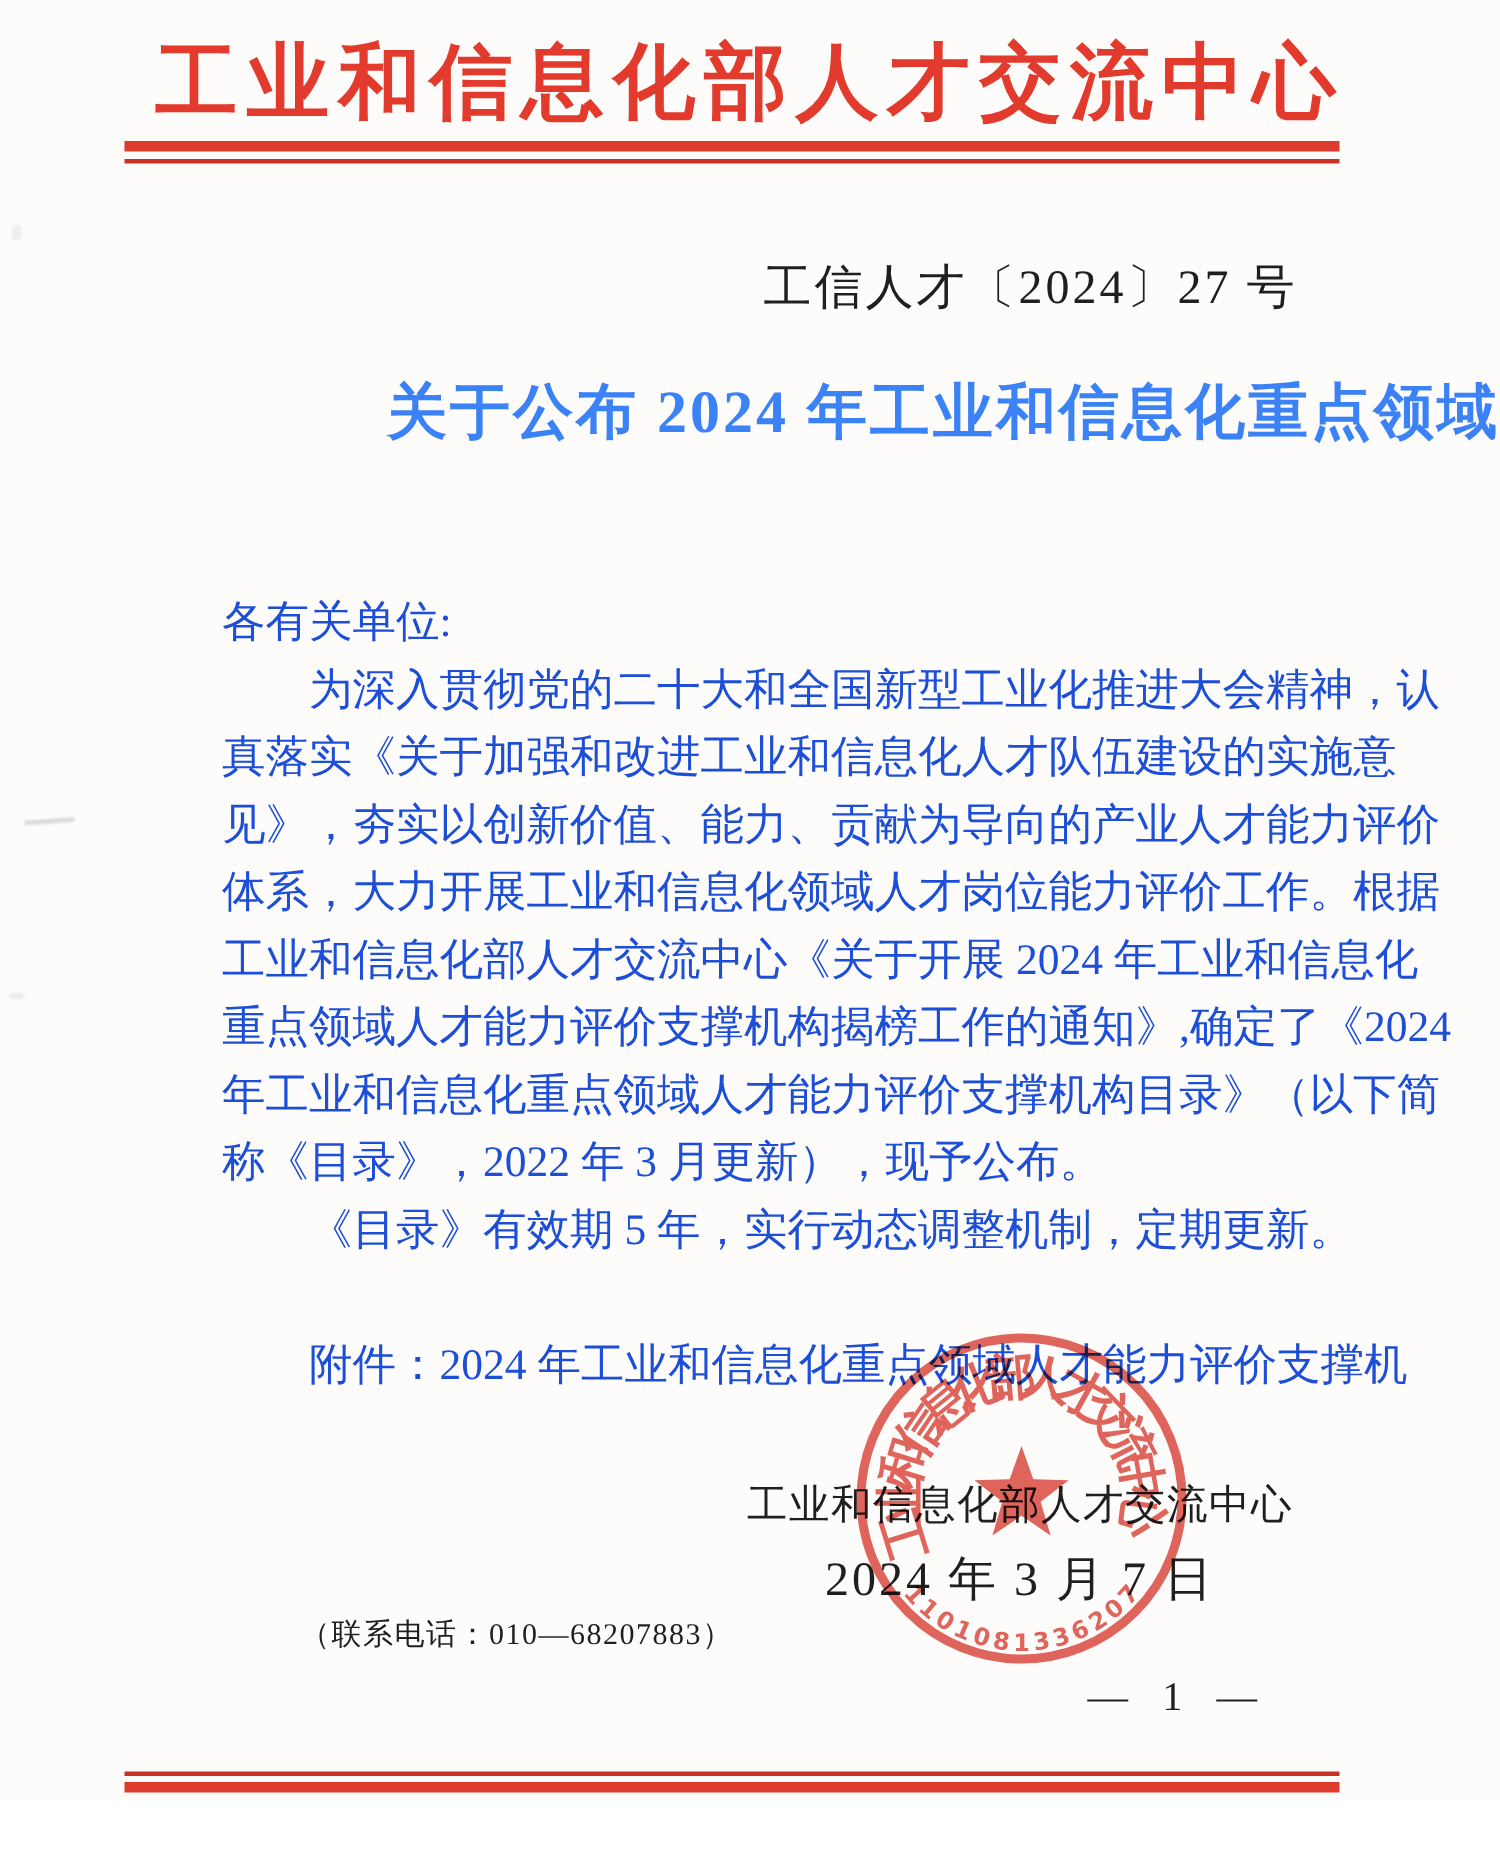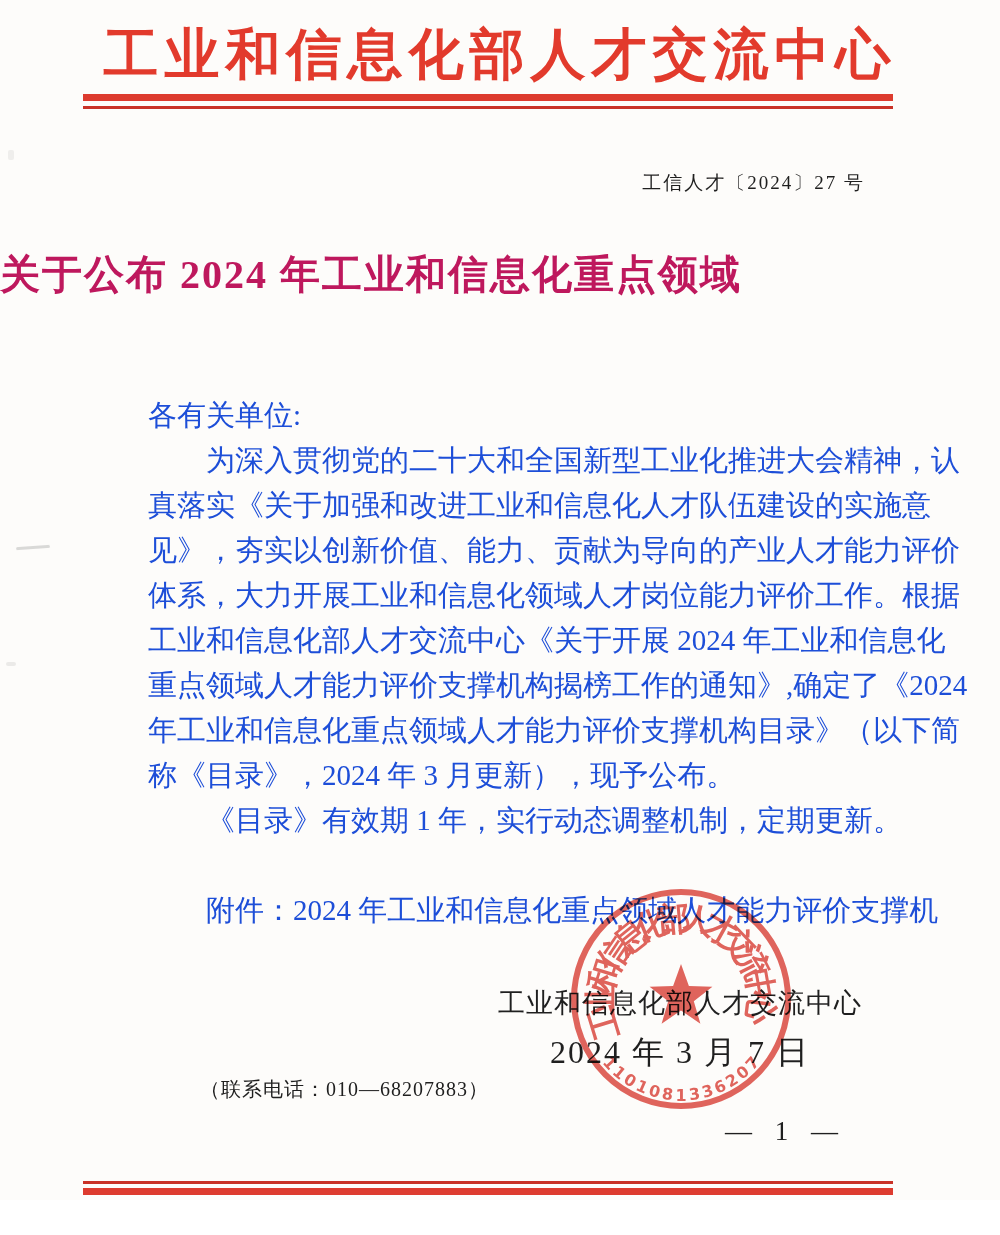--- a/index.html
+++ b/index.html
@@ -21,27 +21,27 @@
     white-space:nowrap;
   }
   .rule{position:absolute;left:83px;width:810px;}
   .rule-thick-top{top:94px;height:7px;background:#dd3b2e;}
   .rule-thin-top{top:106px;height:3px;background:#c93227;}
   .rule-thin-bottom{top:1181px;height:3px;background:#c93227;}
   .rule-thick-bottom{top:1188px;height:7px;background:#dd3b2e;}
   
   .doc-number{
     position:absolute;top:170px;right:135px;
-    font-size:19px;letter-spacing:2px;white-space:nowrap;
+    font-size:32px;letter-spacing:2px;white-space:nowrap;
   }
   
   .title{
     position:absolute;top:250px;left:0;width:1000px;margin:0;
-    text-align:left;font-size:40px;font-weight:700;
-    line-height:49px;letter-spacing:2px;color:#be185d;
+    text-align:right;font-size:40px;font-weight:700;
+    line-height:49px;letter-spacing:2px;color:#3b82f6;
   }
   
   .body-block{
     position:absolute;top:393px;left:148px;width:716px;
     font-size:29px;color:#1d4ed8;
   }
   .line{height:45px;line-height:45px;white-space:nowrap;}
   .justify{text-align:justify;text-align-last:justify;}
   .indent{text-indent:58px;}
   .blank{height:45px;}
@@ -90,22 +90,22 @@
 
   <div class="body-block">
     <div class="line">各有关单位:</div>
     <div class="line justify indent">为深入贯彻党的二十大和全国新型工业化推进大会精神，认</div>
     <div class="line justify">真落实《关于加强和改进工业和信息化人才队伍建设的实施意</div>
     <div class="line justify">见》，夯实以创新价值、能力、贡献为导向的产业人才能力评价</div>
     <div class="line justify">体系，大力开展工业和信息化领域人才岗位能力评价工作。根据</div>
     <div class="line justify">工业和信息化部人才交流中心《关于开展 2024 年工业和信息化</div>
     <div class="line justify">重点领域人才能力评价支撑机构揭榜工作的通知》,确定了《2024</div>
     <div class="line justify">年工业和信息化重点领域人才能力评价支撑机构目录》（以下简</div>
-    <div class="line">称《目录》，2024 年 3 月更新），现予公布。</div>
-    <div class="line indent">《目录》有效期 1 年，实行动态调整机制，定期更新。</div>
+    <div class="line">称《目录》，2022 年 3 月更新），现予公布。</div>
+    <div class="line indent">《目录》有效期 5 年，实行动态调整机制，定期更新。</div>
     <div class="blank"></div>
     <div class="line justify indent">附件：2024 年工业和信息化重点领域人才能力评价支撑机</div>
   </div>
 
   <div class="signature-org">工业和信息化部人才交流中心</div>
   <div class="signature-date">2024 年 3 月 7 日</div>
 
   <div class="contact">（联系电话：010—68207883）</div>
 
   <div class="page-number">— 1 —</div>

